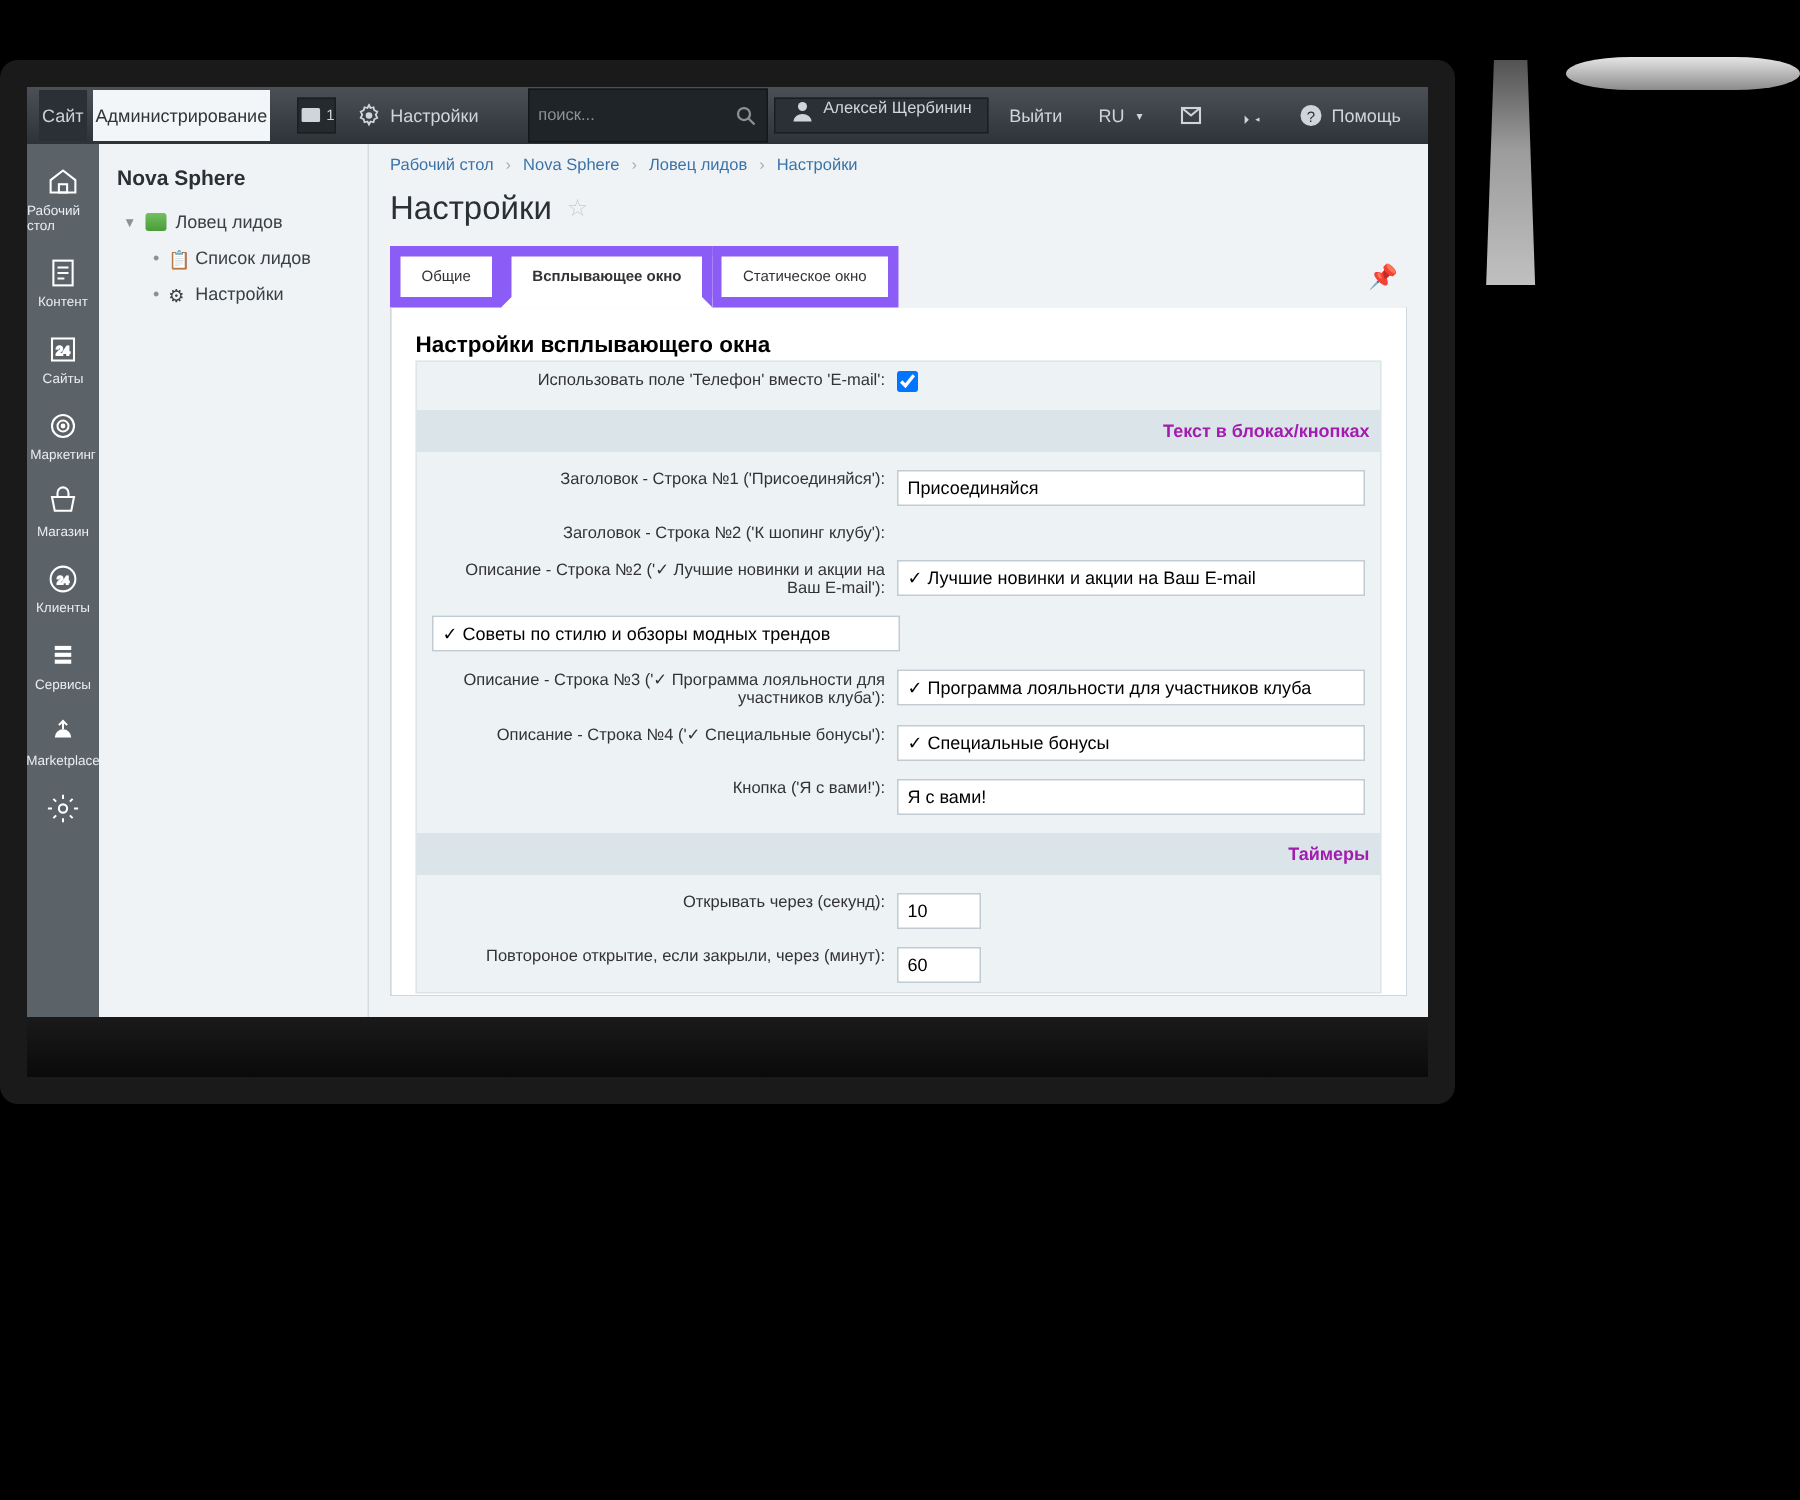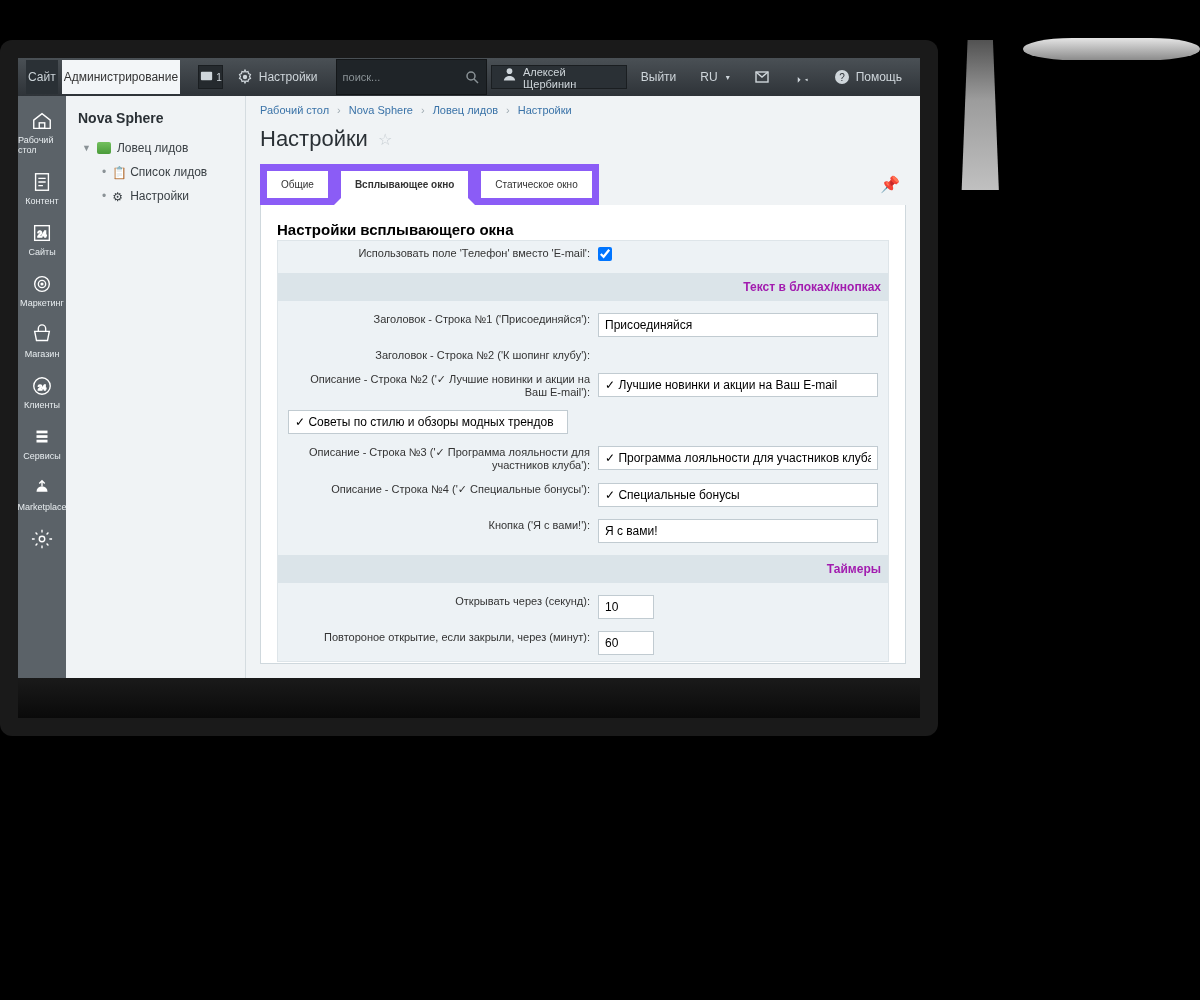--- a/index.html
+++ b/index.html
@@ -36,21 +36,21 @@
 .star{color:#c5ccd1;font-size:16px}
 .tabs{display:flex;padding:0 14px;gap:0;align-items:center}
 .tab{background:#fff;border:7px solid #8b5cf6;padding:8px 14px;font-size:10px;color:#333;cursor:pointer;margin-right:-1px}
 .tab.sel{border-bottom-color:#fff;font-weight:700;position:relative;z-index:2}
 .pin{margin-left:auto;color:#8a9296;padding:6px;cursor:pointer}
 .panel{margin:0 14px 14px;background:#fff;border:1px solid #cfd8dd;border-top:none;flex:1;overflow:auto;padding:16px}
 .panel h4{font-size:15px;font-weight:700;color:#000000;margin-bottom:2px}
 .form{background:#edf2f5;border:1px solid #dee5e9;padding:0}
 .row{display:flex;align-items:flex-start;padding:6px 10px}
 .row label{flex:0 0 310px;text-align:right;font-size:11px;color:#333;padding-right:8px}
-.row input[type=text]{width:280px;height:24px;border:1px solid #c1cbd1;padding:0 6px;font-size:12px}
+.row input[type=text]{width:312px;height:24px;border:1px solid #c1cbd1;padding:0 6px;font-size:12px}
 .row input.sm{width:56px}
 .row input[type=checkbox]{width:14px;height:14px}
 .sect{background:#dbe4e9;text-align:right;font-size:12px;color:#a21caf;padding:7px;font-weight:700;margin:6px 0}
 </style>
 </head>
 <body>
 
 <div class="monitor">
 <div class="screen">
 

